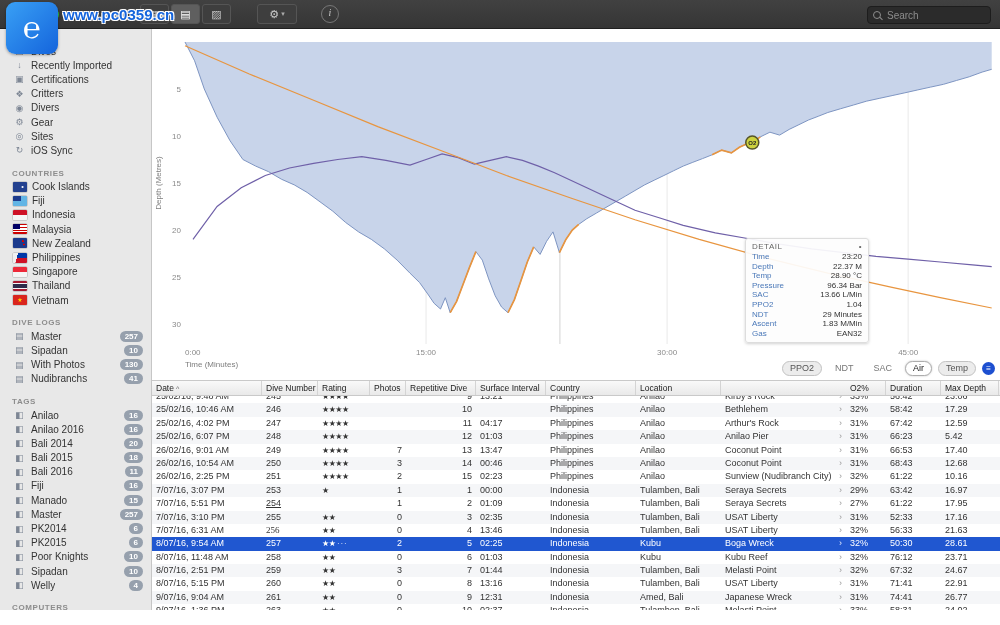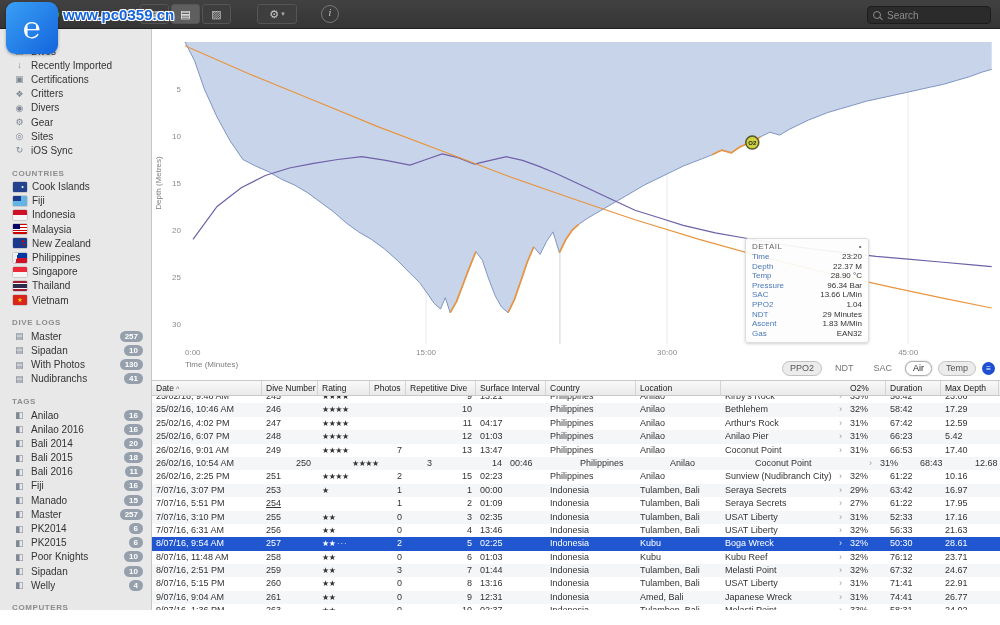--- a/index.html
+++ b/index.html
@@ -475,21 +475,21 @@
           <div class="td site" style="width: 125px;">
             <span>Coconut Point</span>
             <span class="chev">›</span>
           </div>
           <div class="td" style="width: 40px;">31%</div>
           <div class="td" style="width: 55px;">66:53</div>
           <div class="td" style="width: 58px;">17.40</div>
         </div>
         <div class="tr">
           <div class="td" style="width: 110px;">26/02/16, 10:54 AM</div>
-          <div class="td" style="width: 56px; margin-left: 30px;">250</div>
+          <div class="td" style="width: 56px;">250</div>
           <div class="td rating" style="width: 52px;">★★★★</div>
           <div class="td num" style="width: 36px;">3</div>
           <div class="td num" style="width: 70px;">14</div>
           <div class="td" style="width: 70px;">00:46</div>
           <div class="td" style="width: 90px;">Philippines</div>
           <div class="td" style="width: 85px;">Anilao</div>
           <div class="td site" style="width: 125px;">
             <span>Coconut Point</span>
             <span class="chev">›</span>
           </div>
@@ -560,21 +560,21 @@
           <div class="td site" style="width: 125px;">
             <span>USAT Liberty</span>
             <span class="chev">›</span>
           </div>
           <div class="td" style="width: 40px;">31%</div>
           <div class="td" style="width: 55px;">52:33</div>
           <div class="td" style="width: 58px;">17.16</div>
         </div>
         <div class="tr">
           <div class="td" style="width: 110px;">7/07/16, 6:31 AM</div>
-          <div class="td" style="width: 56px;">256</div>
+          <div class="td" style="width: 56px; font-family: Liberation Serif, serif;">256</div>
           <div class="td rating" style="width: 52px;">★★</div>
           <div class="td num" style="width: 36px;">0</div>
           <div class="td num" style="width: 70px;">4</div>
           <div class="td" style="width: 70px;">13:46</div>
           <div class="td" style="width: 90px;">Indonesia</div>
           <div class="td" style="width: 85px;">Tulamben, Bali</div>
           <div class="td site" style="width: 125px;">
             <span>USAT Liberty</span>
             <span class="chev">›</span>
           </div>

